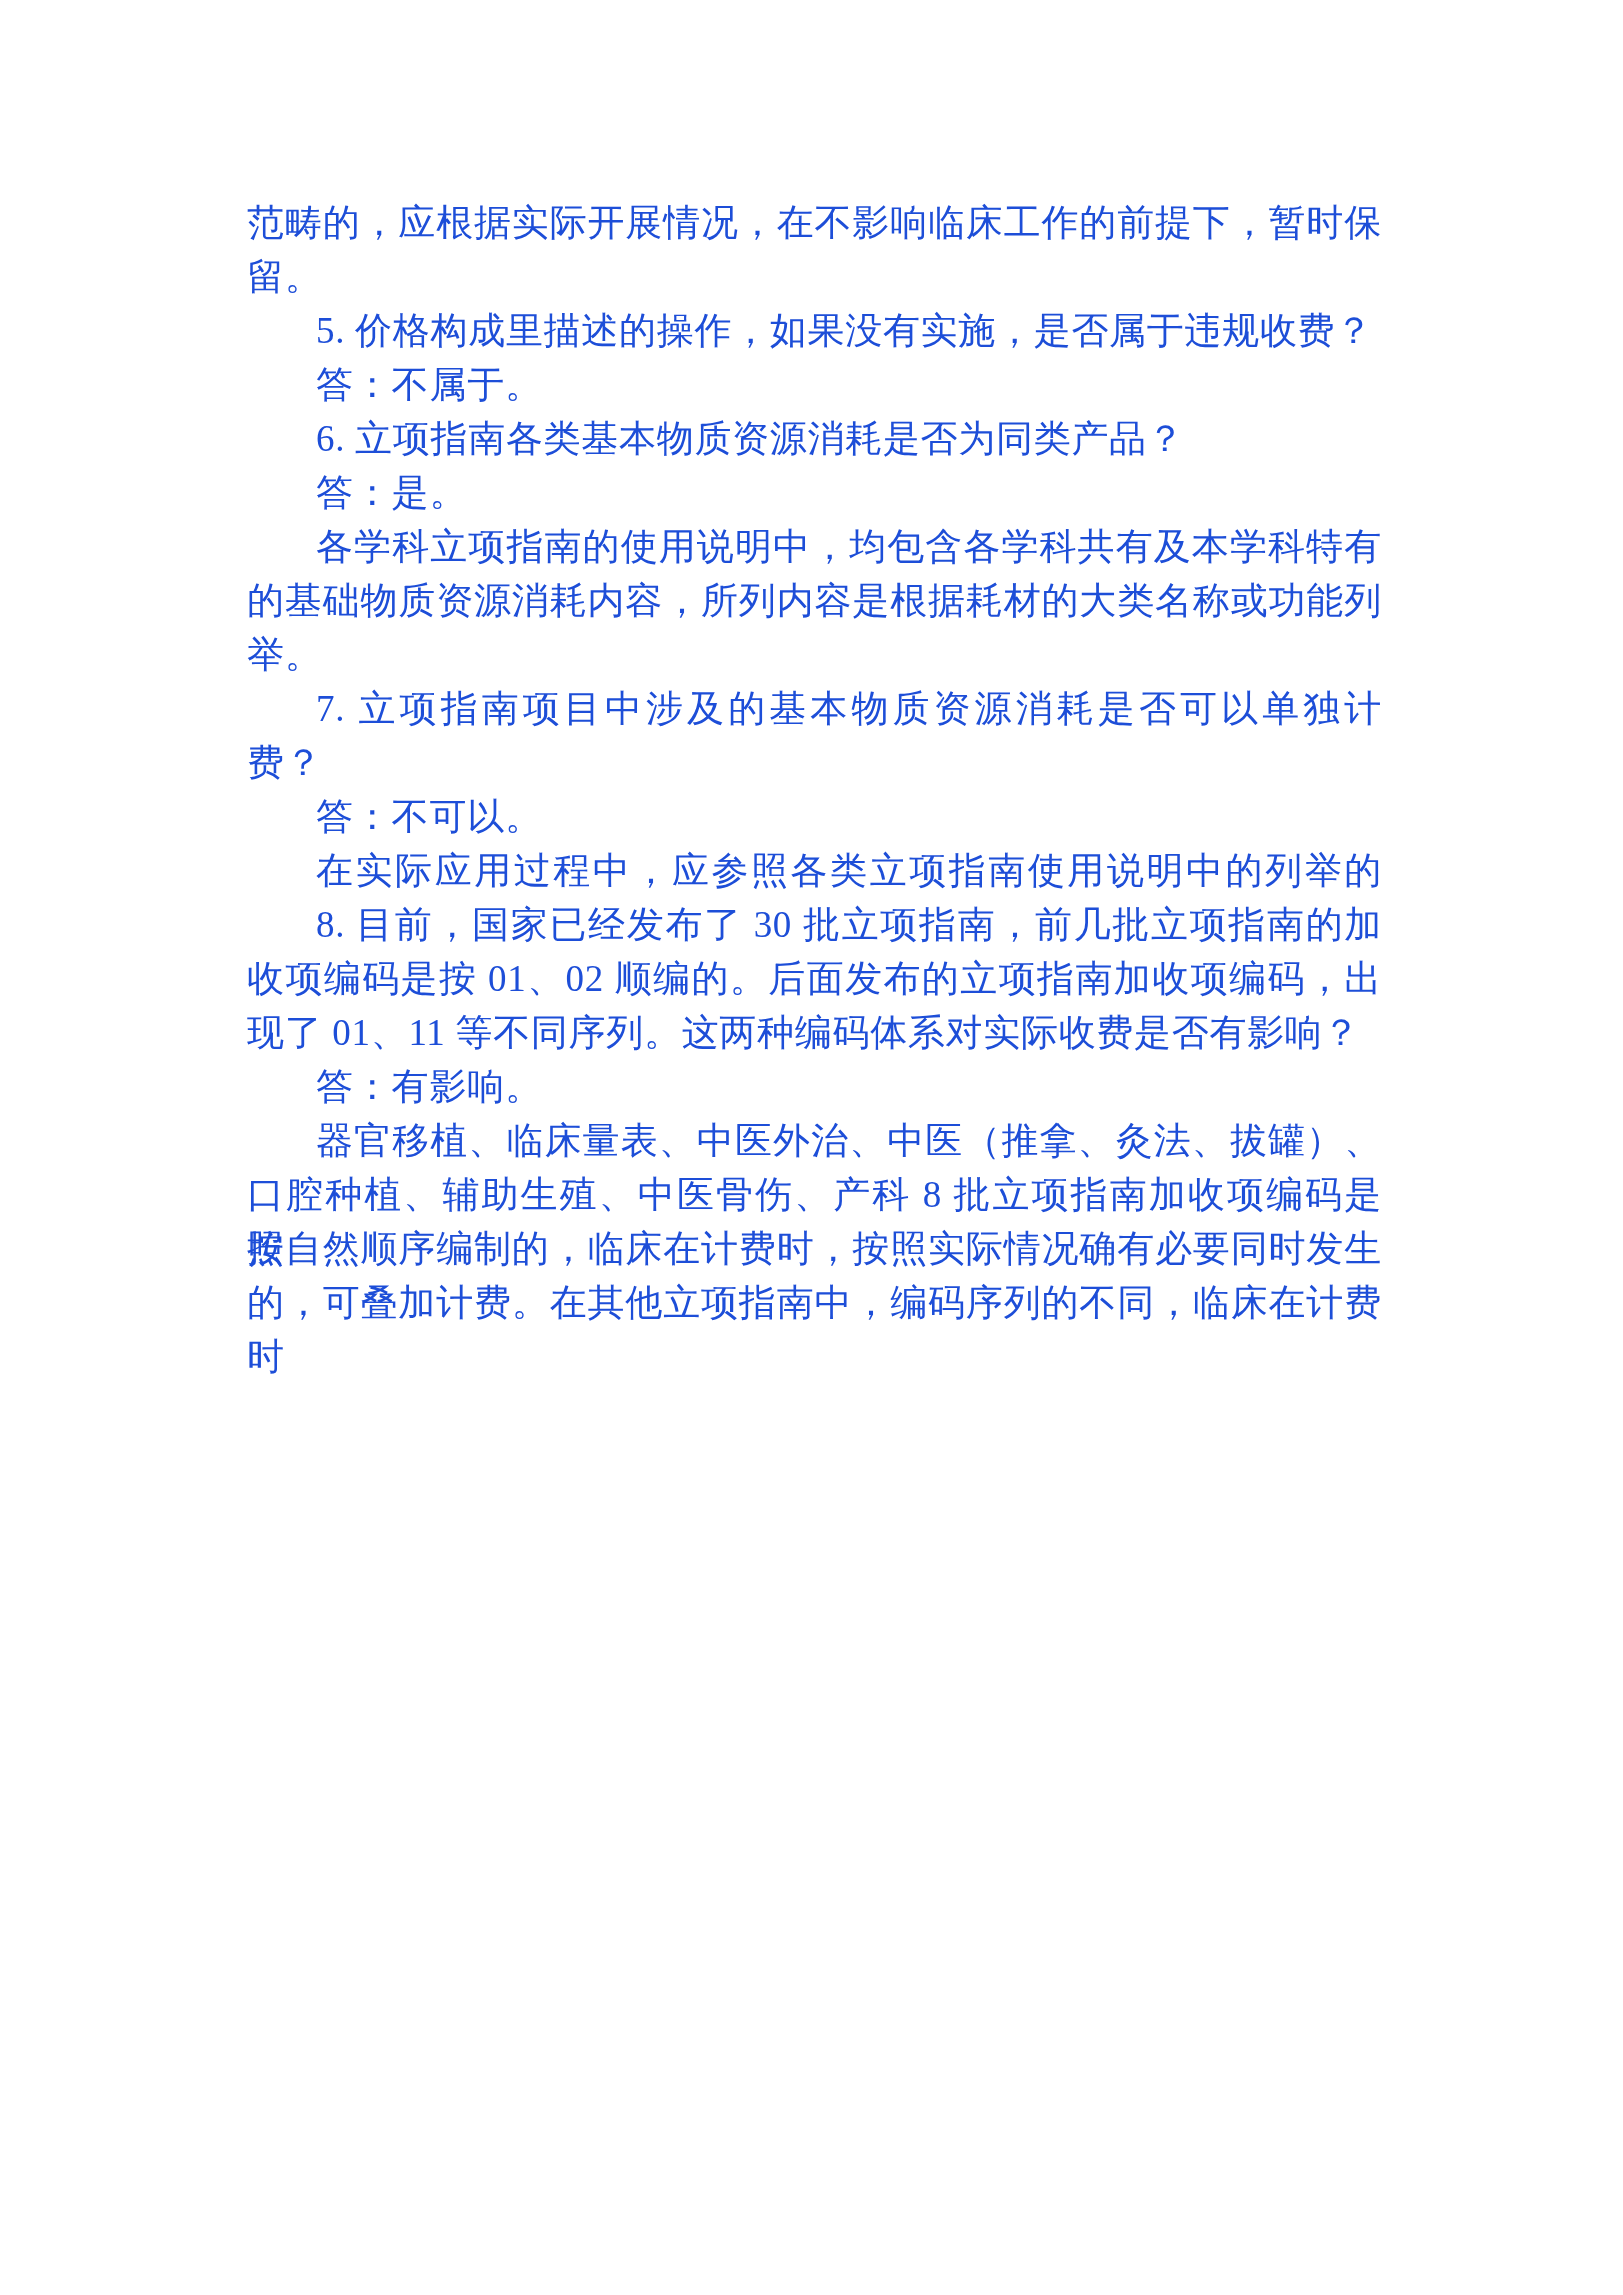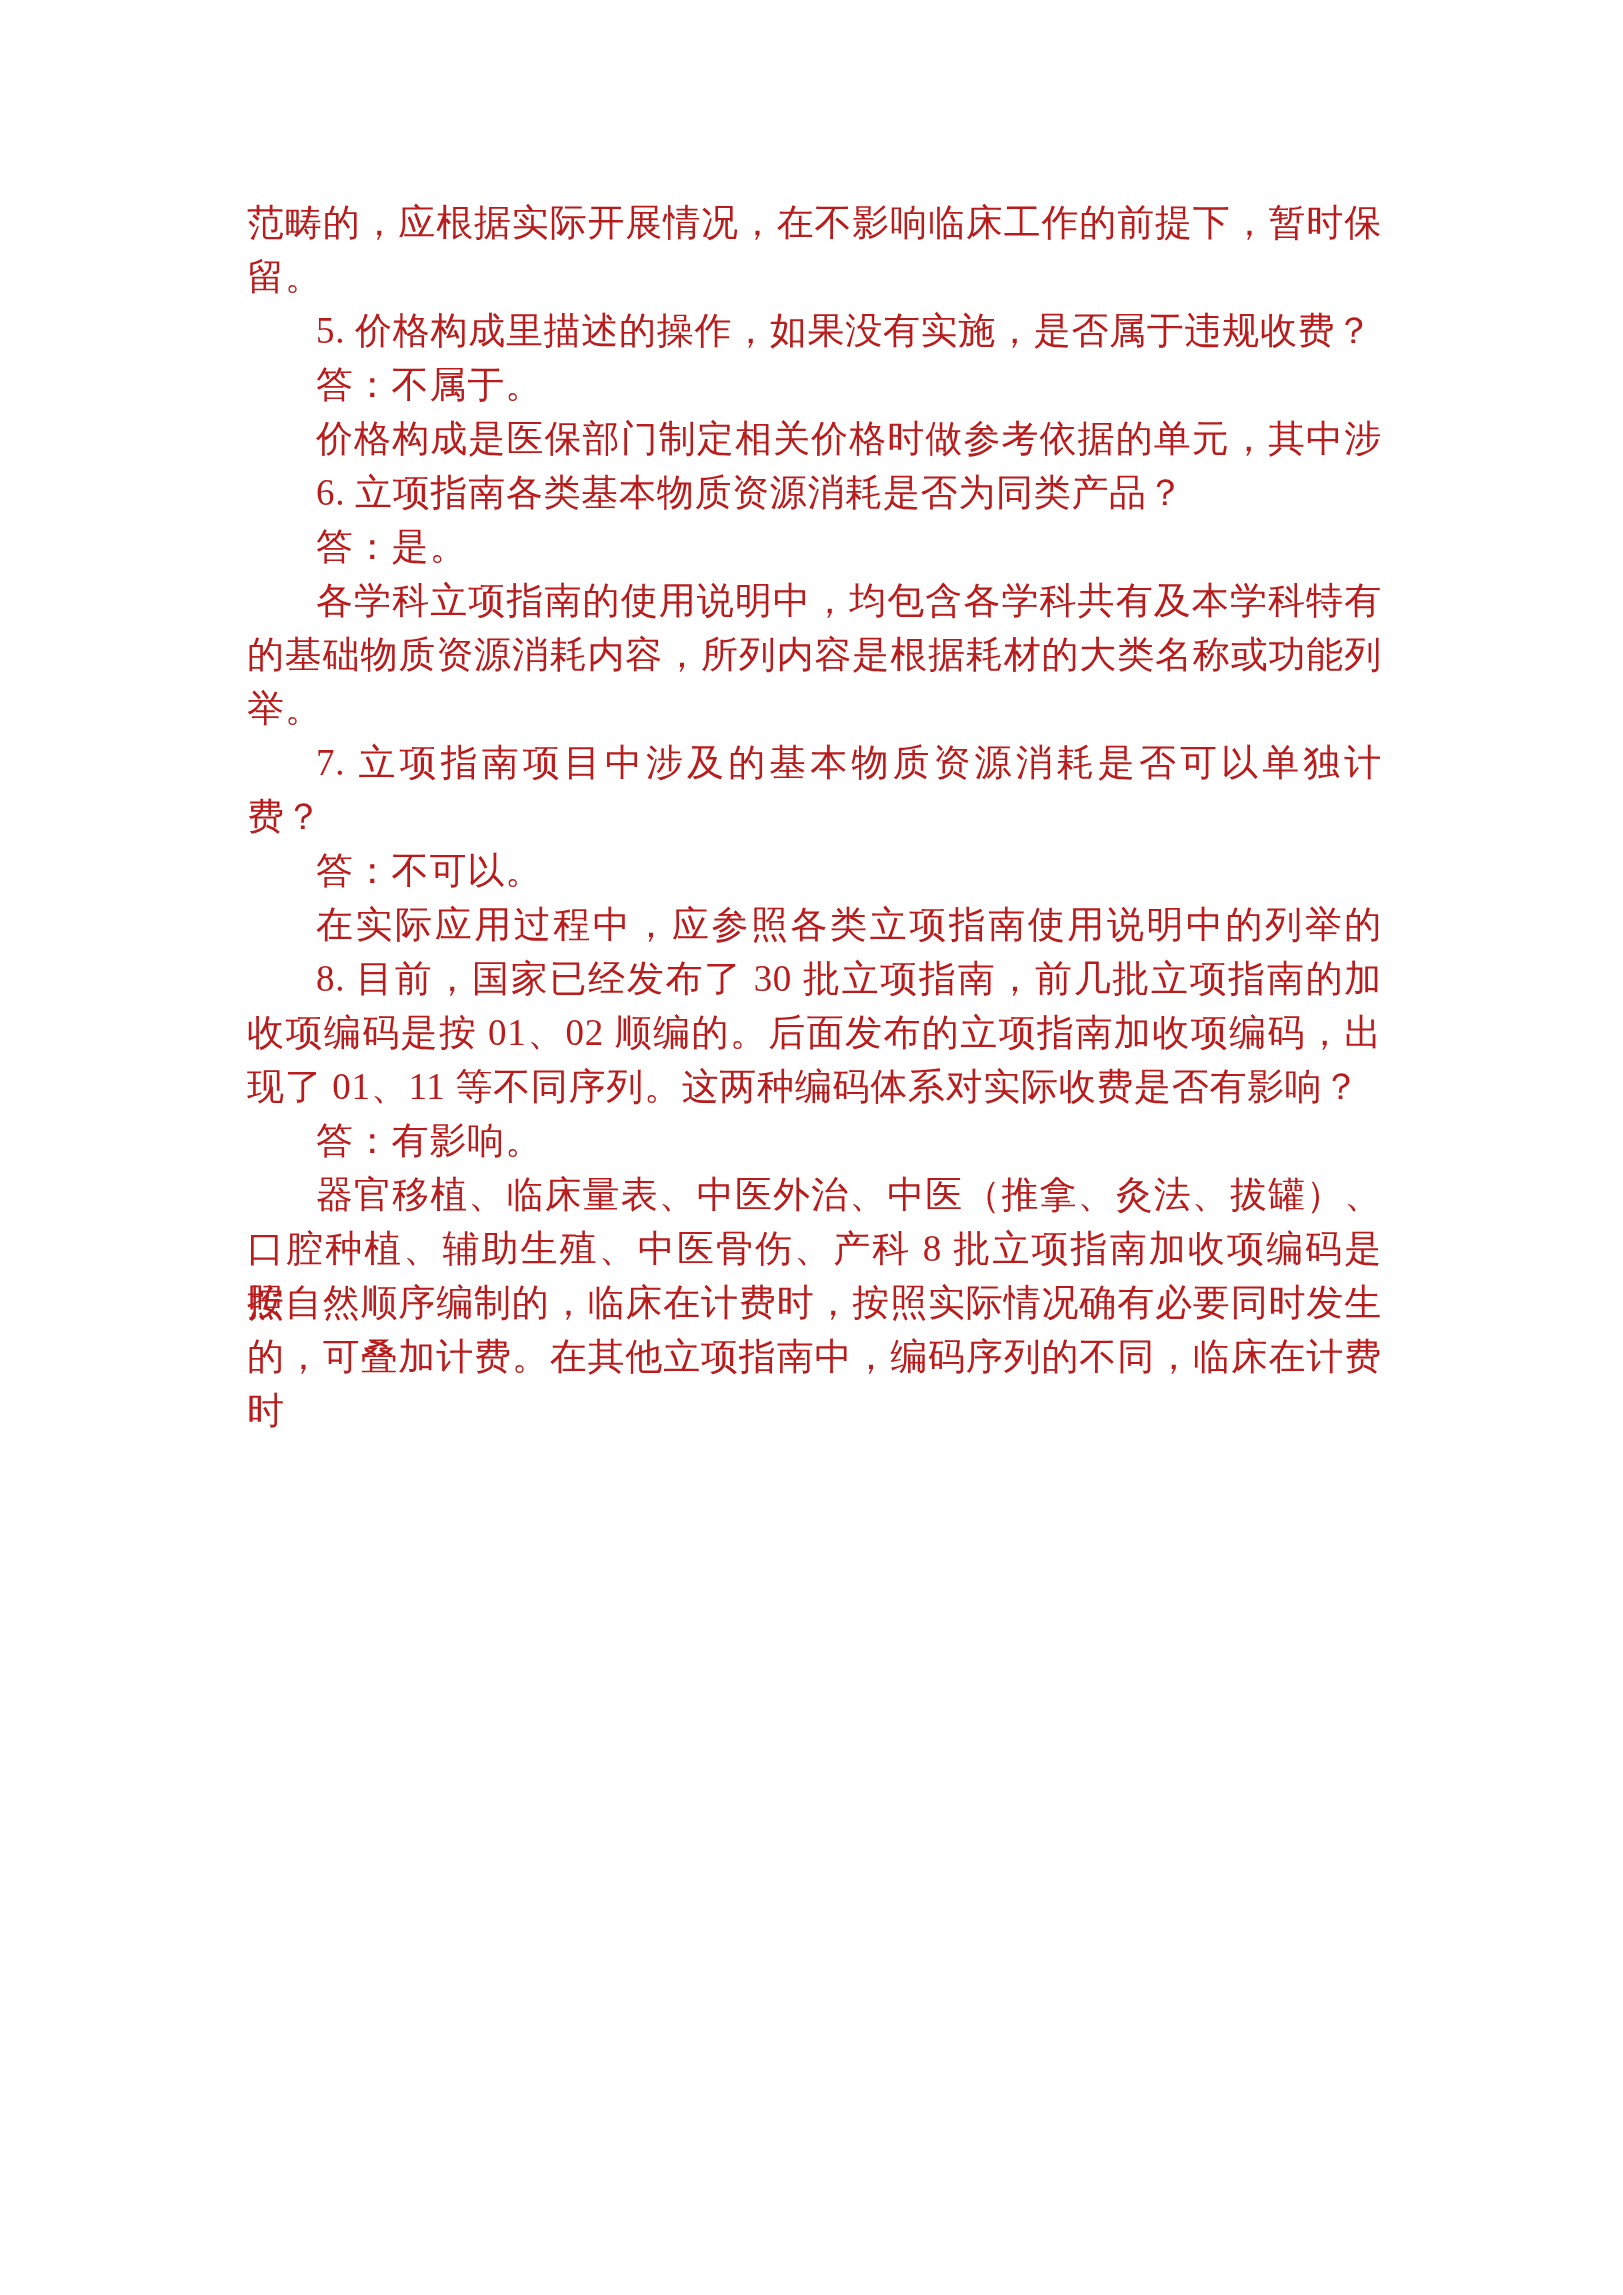--- a/index.html
+++ b/index.html
@@ -21,21 +21,21 @@
     left: 247px;
     top: 196px;
     width: 1135px;
   }
   
   .line {
     font-family: "Liberation Serif", "DejaVu Serif", serif;
     font-size: 37px;
     line-height: 54px;
     height: 54px;
-    color: #b91c1c;
+    color: #1d4ed8;
     white-space: pre;
     letter-spacing: 0px;
     text-align: left;
     font-weight: 400;
   }
   
   .body-line {
     font-weight: 400;
     letter-spacing: 0.8px;
   }
@@ -61,21 +61,20 @@
 </head>
 <body>
 
 <div class="page">
   <div class="content" id="content">
 
   <div class="line body-line justify">范畴的，应根据实际开展情况，在不影响临床工作的前提下，暂时保</div>
       <div class="line body-line">留。</div>
       <div class="line q-line indent">5. 价格构成里描述的操作，如果没有实施，是否属于违规收费？</div>
       <div class="line body-line indent">答：不属于。</div>
-      <div class="line body-line indent justify">价格构成是医保部门制定相关价格时做参考依据的单元，其中涉</div>
       <div class="line q-line indent">6. 立项指南各类基本物质资源消耗是否为同类产品？</div>
       <div class="line body-line indent">答：是。</div>
       <div class="line body-line indent justify">各学科立项指南的使用说明中，均包含各学科共有及本学科特有</div>
       <div class="line body-line justify">的基础物质资源消耗内容，所列内容是根据耗材的大类名称或功能列</div>
       <div class="line body-line">举。</div>
       <div class="line q-line indent justify">7. 立项指南项目中涉及的基本物质资源消耗是否可以单独计</div>
       <div class="line q-line">费？</div>
       <div class="line body-line indent">答：不可以。</div>
       <div class="line body-line indent justify">在实际应用过程中，应参照各类立项指南使用说明中的列举的</div>
       <div class="line q-line indent justify">8. 目前，国家已经发布了 30 批立项指南，前几批立项指南的加</div>

